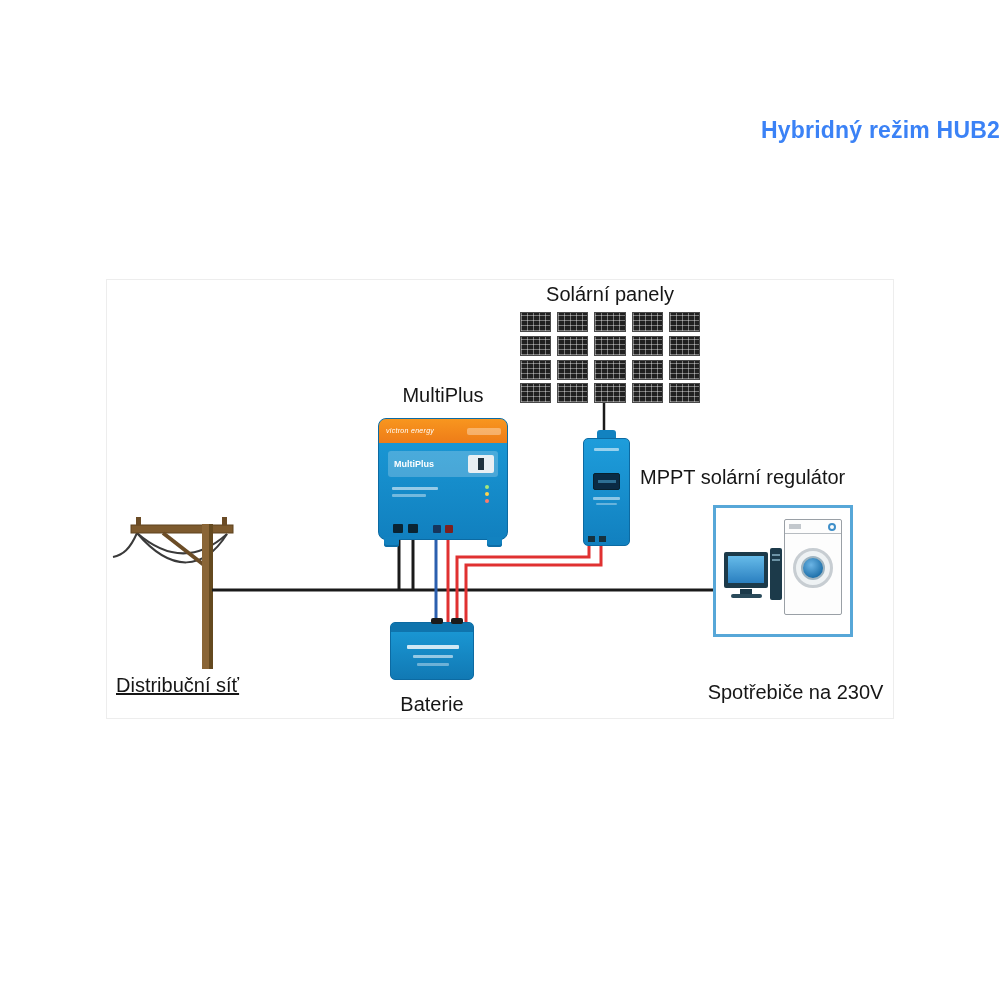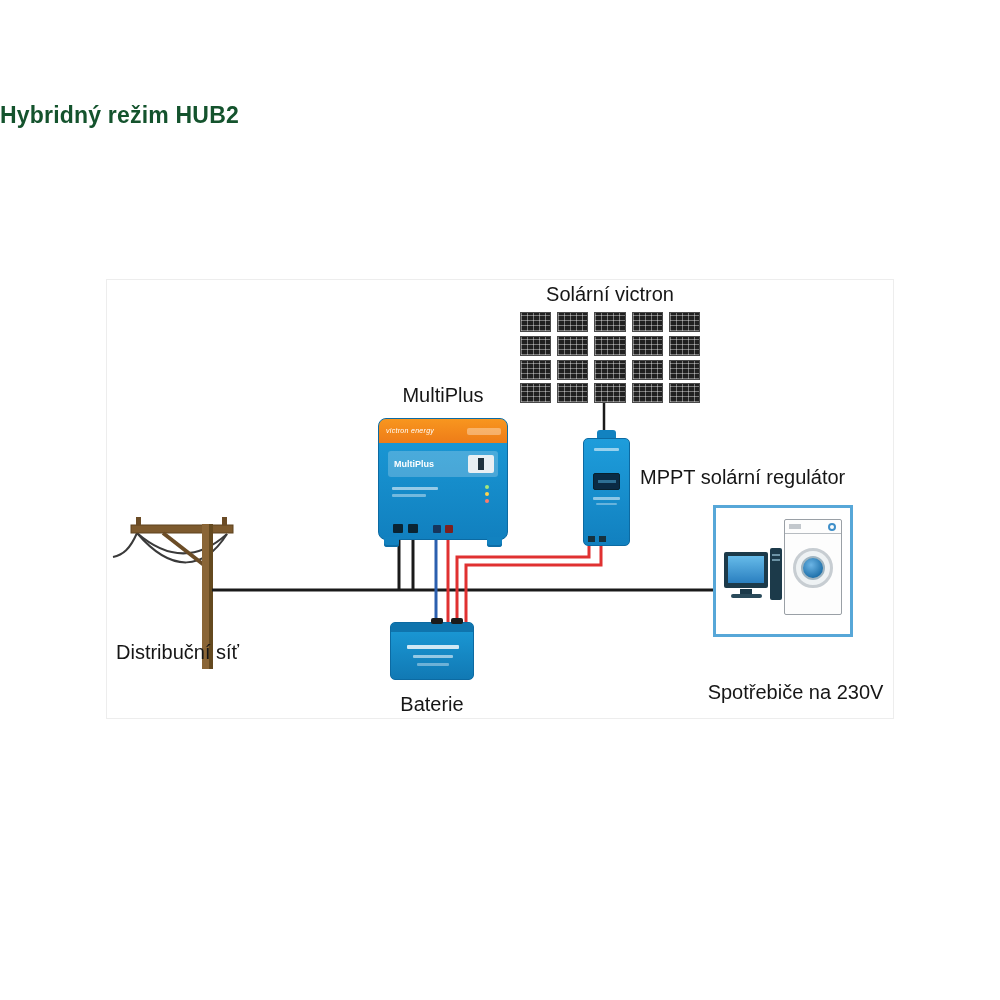--- a/index.html
+++ b/index.html
@@ -1,20 +1,20 @@
 <!DOCTYPE html>
 <html><head>
 <meta charset="utf-8">
 <style>
   * { margin:0; padding:0; box-sizing:border-box; }
   body { background:#fff; font-family:"Liberation Sans", sans-serif; }
   #canvas { position:relative; width:1000px; height:1000px; background:#fff; overflow:hidden; }
 
-  .title { position:absolute; top:102px; left:0; width:100%; text-align:left;
-           font-size:23px; font-weight:700; color:#14532d; letter-spacing:.2px; }
+  .title { position:absolute; top:117px; left:0; width:100%; text-align:right;
+           font-size:23px; font-weight:700; color:#3b82f6; letter-spacing:.2px; }
 
   .frame { position:absolute; left:106px; top:279px; width:788px; height:440px;
            border:1px solid #ededed; }
 
   .lbl { position:absolute; font-size:20px; color:#161616; white-space:nowrap; }
   .lbl.center { text-align:center; }
 
   .overlay { position:absolute; left:0; top:0; pointer-events:none; }
 
   
@@ -139,21 +139,21 @@
     <path d="M399,540 V590" stroke="#1a1a1a" stroke-width="3" fill="none"></path>
     <path d="M413,540 V590" stroke="#1a1a1a" stroke-width="3" fill="none"></path>
     <path d="M604,402 V432" stroke="#1a1a1a" stroke-width="2.5" fill="none"></path>
 
     <path d="M436,540 V622" stroke="#2b5fae" stroke-width="3" fill="none"></path>
     <path d="M448,540 V622" stroke="#e03131" stroke-width="3" fill="none"></path>
     <path d="M589,546 V557 H457 V622" stroke="#e03131" stroke-width="3" fill="none"></path>
     <path d="M601,546 V565 H466 V622" stroke="#e03131" stroke-width="3" fill="none"></path>
   </svg>
 
-  <div class="lbl center" style="left:520px; top:283px; width:180px;">Solární victron</div>
+  <div class="lbl center" style="left:520px; top:283px; width:180px;">Solární panely</div>
   <div class="panel-array" style="grid-template-columns: repeat(5, 1fr);">
       <div class="panel-cell"></div>
       <div class="panel-cell"></div>
       <div class="panel-cell"></div>
       <div class="panel-cell"></div>
       <div class="panel-cell"></div>
       <div class="panel-cell"></div>
       <div class="panel-cell"></div>
       <div class="panel-cell"></div>
       <div class="panel-cell"></div>
@@ -235,15 +235,15 @@
     </div>
     <div class="monitor-stand"></div>
     <div class="monitor-base"></div>
     <div class="tower">
       <div class="tower-slot1"></div>
       <div class="tower-slot2"></div>
     </div>
   </div>
   <div class="lbl center" style="left:688px; top:681px; width:215px;">Spotřebiče na 230V</div>
 
-  <div class="lbl" style="left:116px; top:641px;">Distribuční síť</div>
+  <div class="lbl" style="left:116px; top:674px;text-decoration:underline;">Distribuční síť</div>
 
 </div>
 
 </body></html>

